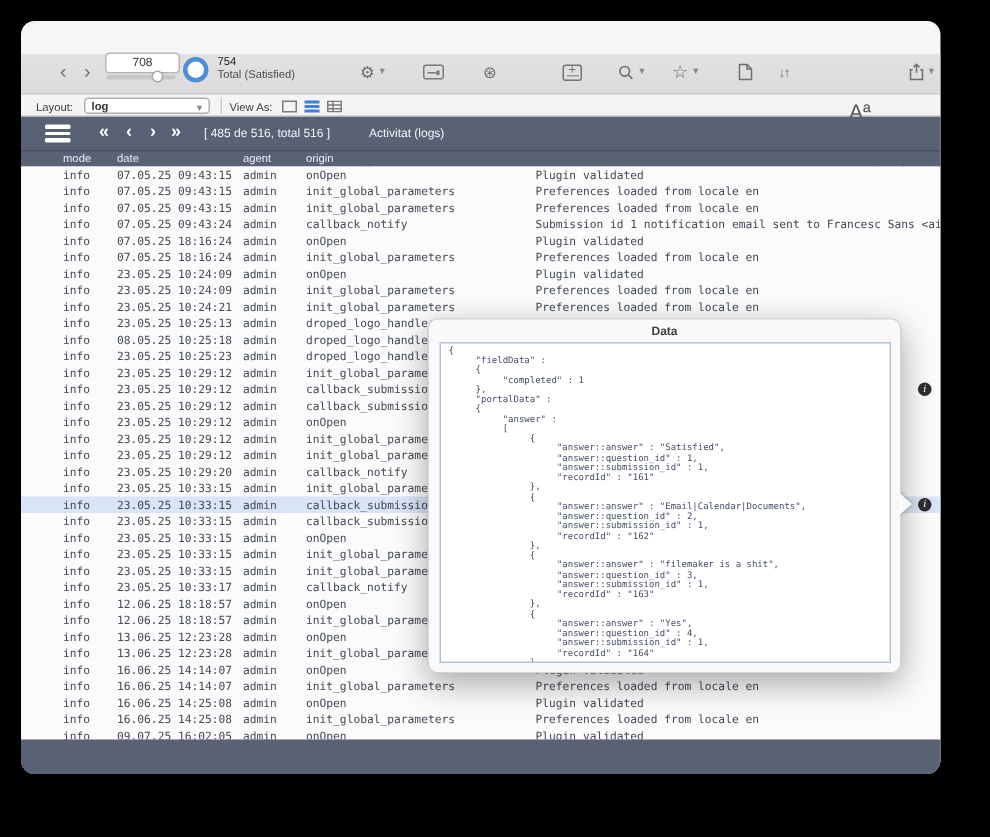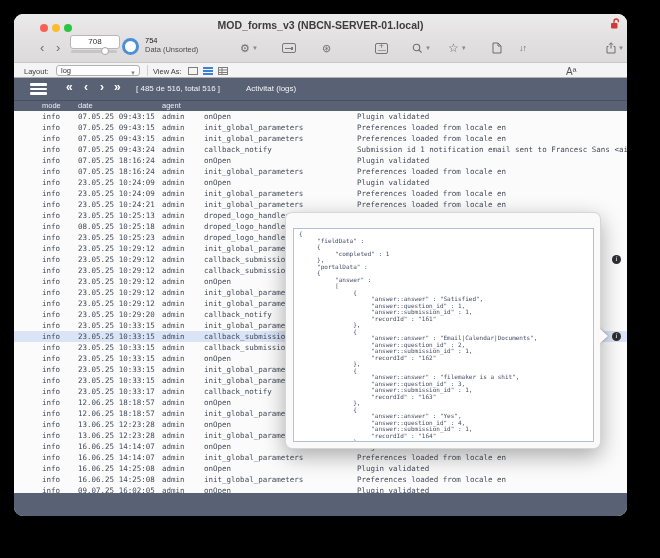--- a/index.html
+++ b/index.html
@@ -47,29 +47,29 @@
   .searchfield{position:absolute;left:522px;top:3px;width:64px;height:14px;background:#fff;
                border:1px solid #bdbbbc;border-radius:7px;display:flex;align-items:center;
                padding:0 4px;box-sizing:border-box;margin-top:40px;}
   .searchfield .ph{font-size:7.5px;color:#9a9a9a;margin-left:2px;}
   
   .layoutbar{position:absolute;left:0;top:48px;width:100%;height:16px;background:#f5f4f4;
              border-top:1px solid #cac8c9;border-bottom:1px solid #b2b0b1;box-sizing:border-box;}
   .lb-label{position:absolute;top:4px;font-size:7.5px;color:#3e3e3e;}
   .lb-select{position:absolute;left:42px;top:2px;width:84px;height:11px;background:#fff;
              border:1px solid #b2b0b1;border-radius:3px;font-size:7.5px;color:#333;
-             line-height:10px;padding-left:4px;box-sizing:border-box;}
+             line-height:10px;padding-left:4px;box-sizing:border-box;font-weight:bold;}
   .lb-select .chev{position:absolute;right:3px;top:2px;}
   .lb-sep{position:absolute;left:133px;top:2px;width:1px;height:11px;background:#cfcdce;}
   .viewicon{position:absolute;top:4px;width:10px;height:8px;box-sizing:border-box;}
   .vi-form{border:1px solid #7d7d7d;}
   .vi-list div{height:1.6px;background:#3f7fd6;margin-bottom:1.4px;}
   .btn{position:absolute;background:linear-gradient(#fff,#f1f0f0);border:1px solid #adabac;
        border-radius:3px;font-size:7.5px;color:#333;text-align:center;margin-top:41px;}
-  .fmtA{position:absolute;left:552px;top:3px;font-size:10px;color:#555;}
+  .fmtA{position:absolute;left:552px;top:3px;font-size:14px;color:#555;}
   
   .statusband{position:absolute;left:0;top:64px;width:100%;height:22px;background:#596175;}
   .hamb{position:absolute;left:16px;top:5px;width:17px;}
   .hamb div{height:2.5px;background:#fff;border-radius:1px;margin-bottom:2.2px;}
   .navchev{position:absolute;top:2px;color:#fff;font-size:12px;font-weight:bold;}
   .bandtext{position:absolute;top:6px;font-size:8px;color:#f4f4f6;}
   .colheader{position:absolute;left:0;top:86px;width:100%;height:11px;background:#596175;
              border-top:1px solid rgba(0,0,0,.18);box-sizing:border-box;}
   .grid{display:grid;grid-template-columns:36px 84px 42px 153px 1fr;padding-left:28px;}
   .colheader span{font-size:7.5px;color:#eceef2;line-height:10px;}
@@ -96,43 +96,31 @@
   .pop-arrow{position:absolute;right:-8px;top:115px;width:0;height:0;
              border-top:8px solid transparent;border-bottom:8px solid transparent;
              border-left:9px solid #fbfafa;filter:drop-shadow(1px 0 1px rgba(0,0,0,.2));}
   svg{display:block;}
 </style>
 </head>
 <body>
 
 <div class="window">
 
-  <div class="titlebar">
-    <div class="tl red"></div>
-    <div class="tl yellow"></div>
-    <div class="tl green"></div>
-    <div class="wtitle">MOD_forms_v3 (NBCN-SERVER-01.local)</div>
-    <div class="lock">
-      <svg width="10" height="12" viewBox="0 0 10 12">
-        <path d="M4 5 V3.2 A2.2 2.2 0 0 1 8.4 3.2 V4.2" fill="none" stroke="#cf3a34" stroke-width="1.3"></path>
-        <rect x="1" y="5" width="6.5" height="5.5" rx="1" fill="#cf3a34"></rect>
-      </svg>
-    </div>
-  </div>
 
   <div class="toolbar">
     <div class="navbtn" style="left:26px">‹</div>
     <div class="navbtn" style="left:42px">›</div>
     <div class="recfield">708</div>
     <div class="slider">
         <div class="sthumb"></div>
       </div>
     <div class="pie"></div>
     <div class="cnt1">754</div>
-    <div class="cnt2">Data (Unsorted)</div>
+    <div class="cnt2">Total (Satisfied)</div>
 
     <div class="tbicon" style="left:226px">⚙<span class="chev">▼</span></div>
     <div class="tbicon" style="left:268px">
         <span class="cardicon"></span>
       </div>
     <div class="tbicon" style="left:308px">
         <span style="font-size:11px">⊛</span>
       </div>
     <div class="tbicon" style="left:361px">
         <span class="plusicon"></span>
@@ -209,20 +197,21 @@
     <div class="navchev" style="left:86px">›</div>
     <div class="navchev" style="left:100px">»</div>
     <div class="bandtext" style="left:122px">[ 485 de 516, total  516 ]</div>
     <div class="bandtext" style="left:232px">Activitat (logs)</div>
   </div>
 
   <div class="colheader grid">
     <span>mode</span>
     <span>date</span>
     <span>agent</span>
+    <span>origin</span>
   </div>
 
   <div class="list">
       <div class="row grid">
       <span>info</span>
       <span>07.05.25 09:43:15</span>
       <span>admin</span>
       <span>onOpen</span>
       <span>Plugin validated</span>
 
@@ -497,20 +486,21 @@
       <span>admin</span>
       <span>onOpen</span>
       <span>Plugin validated</span>
 
     </div>
     </div>
 
   <div class="footer"></div>
 
   <div class="popover">
+    <div class="pop-title">Data</div>
     <div class="pop-box">
       <pre>{
 	"fieldData" : 
 	{
 		"completed" : 1
 	},
 	"portalData" : 
 	{
 		"answer" : 
 		[

